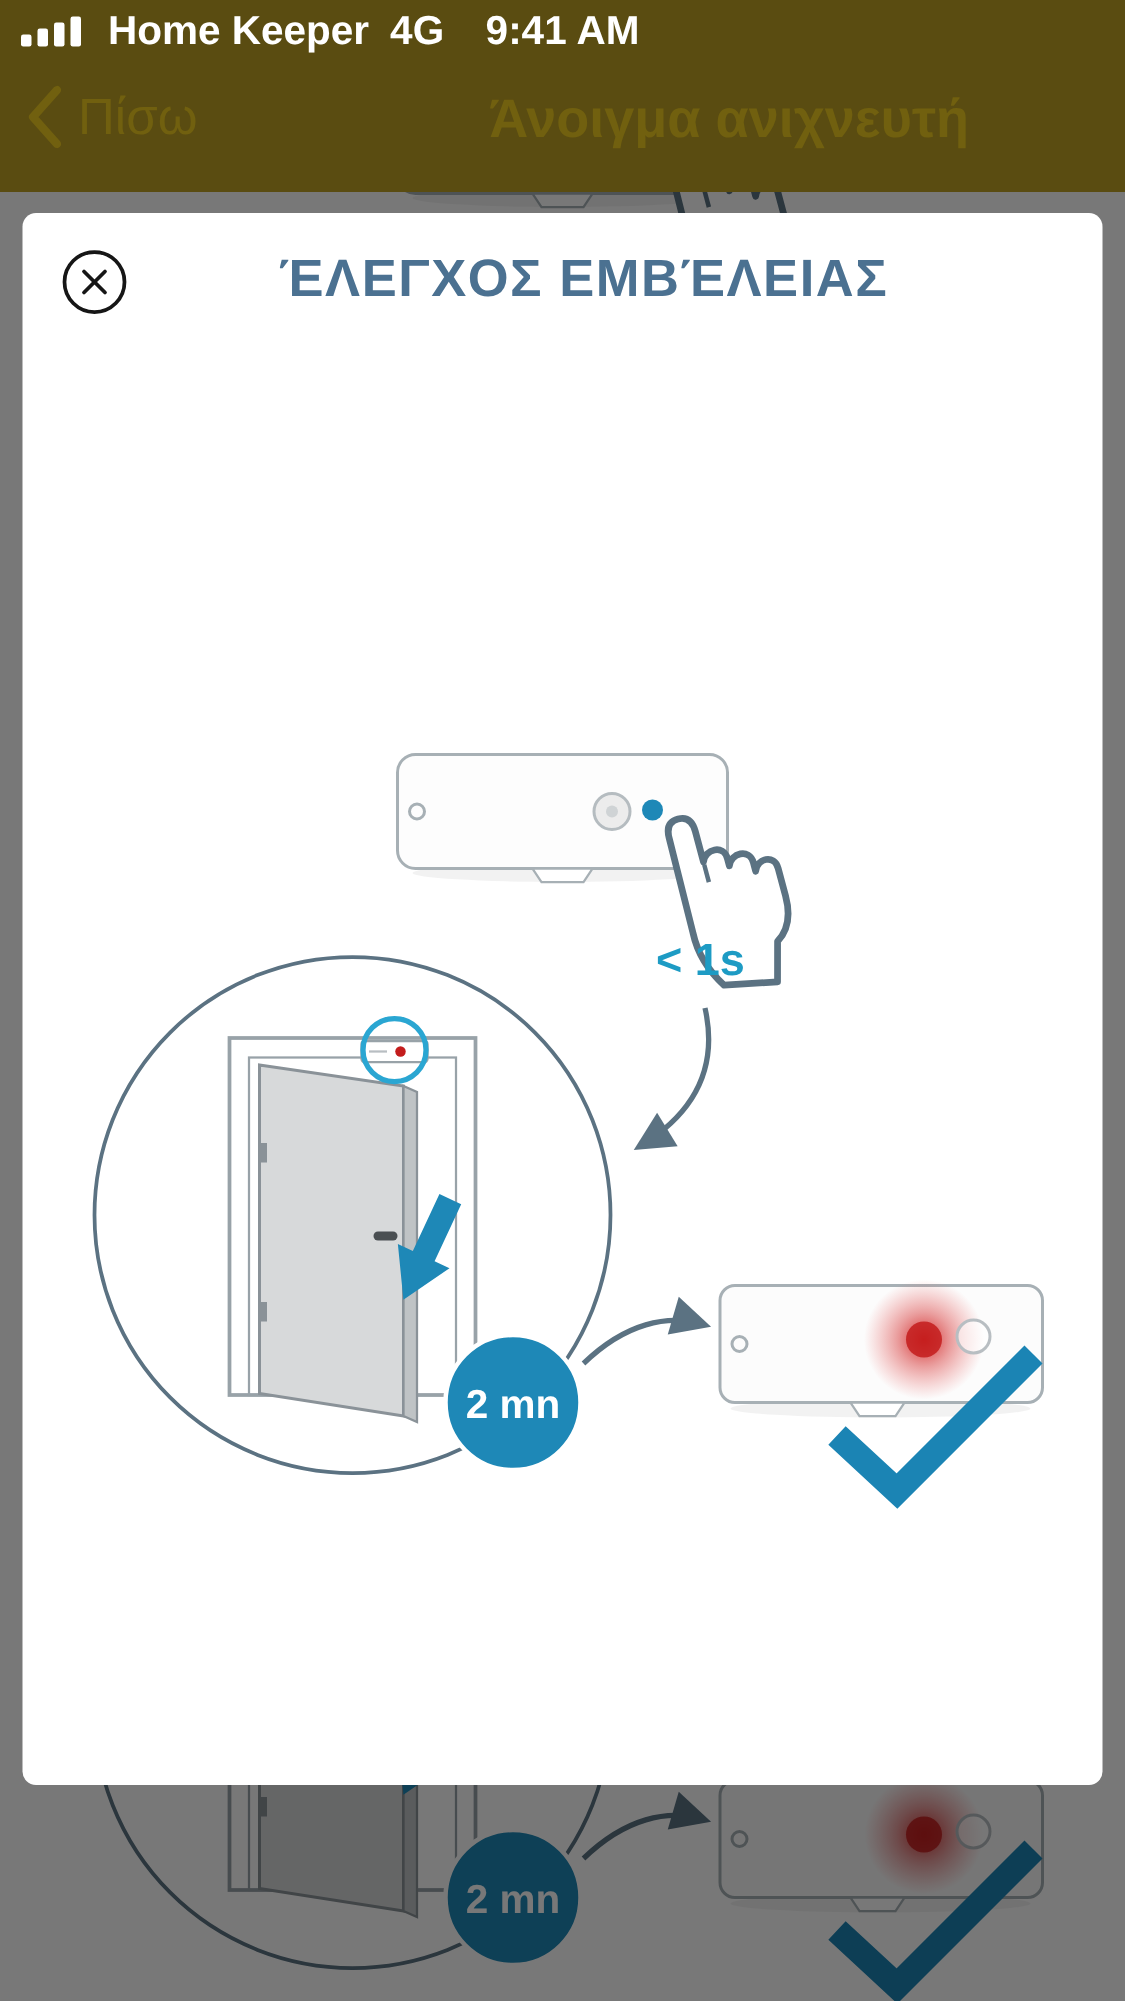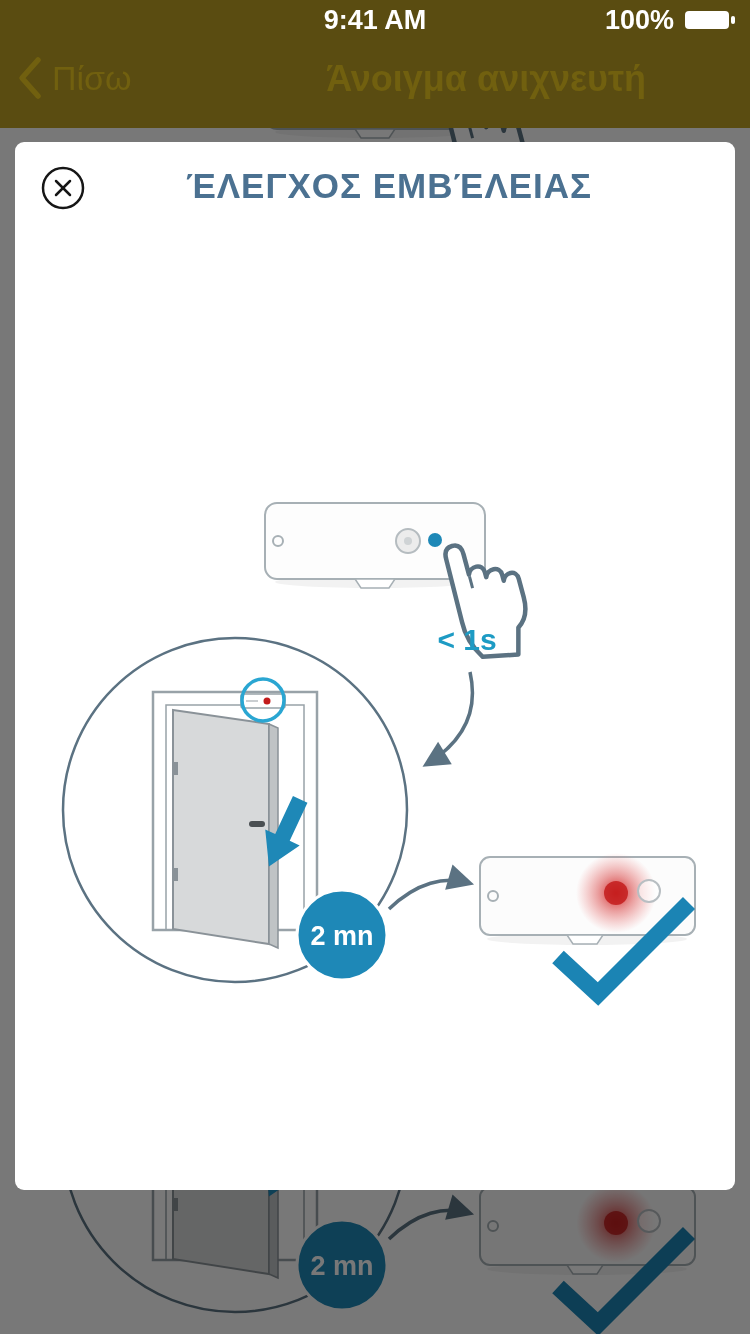--- a/index.html
+++ b/index.html
@@ -151,28 +151,31 @@
     <div class="back-button">
       <svg width="30" height="48" viewBox="0 0 30 48">
         <polyline points="24,6 8,24 24,42" fill="none" stroke="var(--header-text)" stroke-width="5.5" stroke-linecap="round" stroke-linejoin="round"></polyline>
       </svg>
       <span class="back-label">Πίσω</span>
     </div>
     <div class="nav-title">Άνοιγμα ανιχνευτή</div>
   </div>
 
   <div class="status-bar">
+    <div class="status-left">
+      <svg width="44" height="24" viewBox="0 0 44 24">
+        <rect x="0" y="15" width="7" height="8" rx="1.5" fill="#fff"></rect>
+        <rect x="11" y="11" width="7" height="12" rx="1.5" fill="#fff"></rect>
+        <rect x="22" y="7" width="7" height="16" rx="1.5" fill="#fff"></rect>
+        <rect x="33" y="3" width="7" height="20" rx="1.5" fill="#fff"></rect>
+      </svg>
+      <span>Home Keeper</span>
+      <span>4G</span>
+    </div>
     <div class="status-time">9:41 AM</div>
-    <div class="status-right">
-      <span>100%</span>
-      <svg width="52" height="24" viewBox="0 0 52 24">
-        <rect x="1" y="3" width="44" height="18" rx="4" fill="#fff"></rect>
-        <rect x="47" y="8" width="4" height="8" rx="2" fill="#fff"></rect>
-      </svg>
-    </div>
   </div>
 
   <div class="modal">
     <div class="close-button">
       <svg width="46" height="46" viewBox="0 0 46 46">
         <circle cx="23" cy="23" r="20" fill="none" stroke="#161616" stroke-width="2.5"></circle>
         <line x1="16" y1="16" x2="30" y2="30" stroke="#161616" stroke-width="2.5" stroke-linecap="round"></line>
         <line x1="30" y1="16" x2="16" y2="30" stroke="#161616" stroke-width="2.5" stroke-linecap="round"></line>
       </svg>
     </div>

